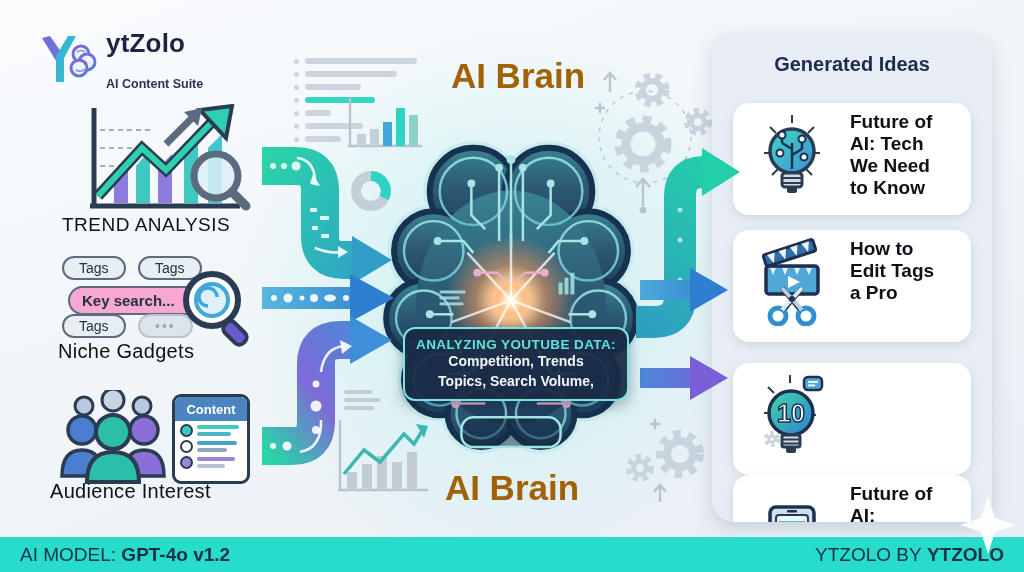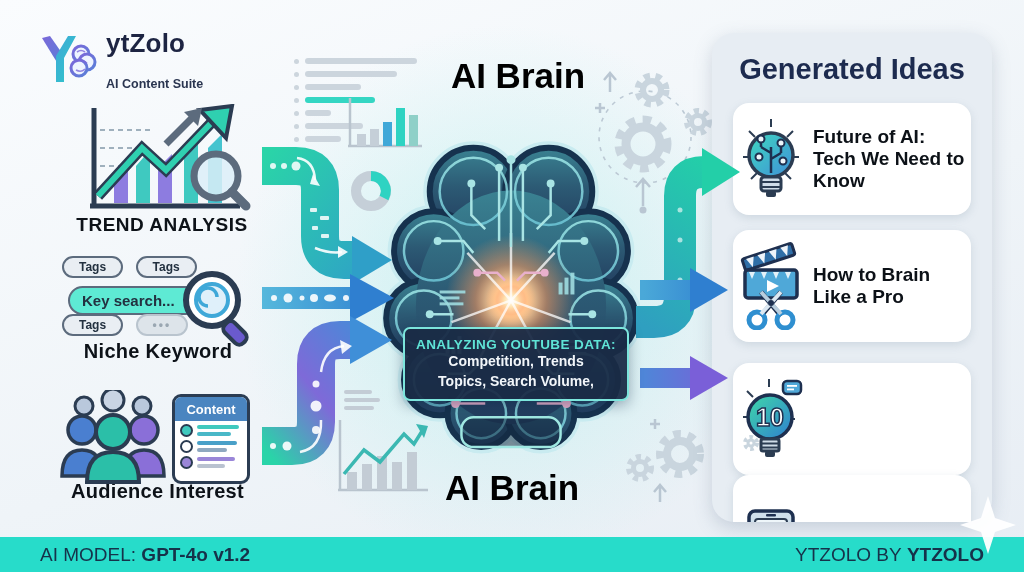--- a/index.html
+++ b/index.html
@@ -12,78 +12,78 @@
       linear-gradient(160deg,#fafcfe 0%, #eff4f8 55%, #e7edf4 100%);
   }
   .abs { position:absolute; }
 
   
   .logo { left:36px; top:28px; display:flex; align-items:center; gap:8px; z-index:5; }
   .logo-text .name { font-size:26px; font-weight:800; color:#1d2442; letter-spacing:.2px; }
   .logo-text .tag  { font-size:12.5px; font-weight:600; color:#2a3550; margin-top:18px; }
 
   
-  .sec-label { font-weight:700; color:#0d1218; font-size:20px; letter-spacing:.3px; text-align:center; }
+  .sec-label { font-weight:400; color:#0d1218; font-size:20px; letter-spacing:.3px; }
 
   
   .pill {
     display:inline-block; padding:2px 15px; border:2.5px solid #5c6b7d; border-radius:999px;
-    background:#e9eef3; color:#233140; font-size:12px; font-weight:700;
+    background:#e9eef3; color:#233140; font-size:14px; font-weight:400;
   }
   .pill.light { border-color:#b9c4ce; background:#dde4ea; color:#9aa7b2; letter-spacing:2px; }
   .search-box {
     display:inline-block; width:132px; padding:4px 12px; border:2.5px solid #5c6b7d; border-radius:999px;
-    background:#5eead4; color:#233140; font-size:15px; font-weight:700;
+    background:#f9a8d4; color:#233140; font-size:15px; font-weight:700;
   }
 
   
   .survey { left:172px; top:394px; width:78px; height:90px; background:#fff; border:3px solid #2b3c52;
     border-radius:9px; overflow:hidden; z-index:4; }
   .survey .hdr { height:24px; background:#4a85c0; color:#fff; font-size:13px; font-weight:700;
     display:flex; align-items:center; justify-content:center; }
   .survey .row { display:flex; align-items:center; gap:4px; padding:3px 5px 0 5px; }
   .survey .dot { width:13px; height:13px; border-radius:50%; border:2px solid #2b3c52; flex:none; }
   .survey .bars { display:flex; flex-direction:column; gap:3px; flex:1; }
   .survey .bars i { display:block; height:4px; border-radius:2px; }
 
   
-  .brain-title { width:240px; text-align:center; font-size:35px; font-weight:800; color:#000000; z-index:6; }
+  .brain-title { width:240px; text-align:center; font-size:35px; font-weight:800; color:#a16207; z-index:6; }
 
   
   .analysis {
     left:403px; top:327px; width:226px; z-index:7; background:rgba(26,43,69,.94);
-    border:2.5px solid #7ce5dc; border-radius:7px; padding:8px 6px 9px 6px; text-align:center;
+    border:2.5px solid #7ce5dc; border-radius:12px; padding:8px 6px 9px 6px; text-align:center;
     box-shadow:0 4px 14px rgba(10,30,60,.35);
   }
   .analysis .hd { color:#5fe3d6; font-size:13.5px; font-weight:800; letter-spacing:.4px; }
   .analysis .ln { color:#f2f6fa; font-size:14px; font-weight:600; line-height:1.3; margin-top:2px; }
 
   
   .panel { left:712px; top:33px; width:280px; height:489px; background:#e7edf3; border-radius:22px;
     box-shadow:0 6px 18px rgba(90,110,140,.25); overflow:hidden; z-index:5; }
   .panel-title { position:absolute; left:0; top:20px; width:100%; text-align:center;
-    font-size:29px; font-weight:800; color:#1d2b4f; }
+    font-size:20px; font-weight:800; color:#1d2b4f; }
   .idea-card { position:absolute; left:21px; width:238px; height:112px; background:#ffffff; border-radius:16px;
-    box-shadow:0 3px 8px rgba(120,140,160,.22); display:flex; align-items:center; gap:10px; padding:8px 6px; }
+    box-shadow:0 3px 8px rgba(120,140,160,.22); display:flex; align-items:flex-start; gap:26px; padding:8px 27px; }
   .idea-card .ic { flex:none; width:64px; height:88px; display:flex; align-items:center; justify-content:center; }
   .idea-card .tt { font-size:19px; font-weight:800; color:#0c1117; line-height:1.16; }
 
   
   .doc-lines { left:294px; top:58px; z-index:2; }
   .doc-lines .row { display:flex; align-items:center; gap:6px; margin-bottom:7px; }
   .doc-lines .b { width:5px; height:5px; border-radius:50%; background:#ccd5dd; }
   .doc-lines .l { height:6px; border-radius:3px; background:#ccd5dd; }
   .doc-lines .teal { background:#35d6c3; }
 
   .mini-lines { left:344px; top:390px; z-index:2; }
   .mini-lines i { display:block; height:4px; border-radius:2px; background:#c3ccd5; margin-bottom:4px; }
 
   
   .footer { left:0; top:537px; width:1024px; height:35px; background:#27dcca; z-index:40;
-    display:flex; align-items:center; justify-content:space-between; padding:0 40px;
+    display:flex; align-items:center; justify-content:space-between; padding:0 20px;
     color:#16324a; font-size:19px; }
   .footer .rg { font-weight:500; }
   .footer b { font-weight:800; }
 
   svg { display:block; }
 </style>
 </head>
 <body>
 
 <div class="abs doc-lines">
@@ -245,21 +245,21 @@
 <div class="abs" style="left:62px; top:314px; z-index:3">
   <span class="pill">Tags</span>
   <span class="pill light" style="margin-left:8px">•••</span>
 </div>
 <svg class="abs" style="left:178px; top:268px; z-index:4" width="76" height="82" viewBox="0 0 76 82">
   <circle cx="34" cy="32" r="26" fill="#ffffff" stroke="#2b3c52" stroke-width="6"></circle>
   <circle cx="34" cy="32" r="16" fill="#dff0fa" stroke="#3fa8d8" stroke-width="4"></circle>
   <path d="M30 38 a9 9 0 1 1 9 -9" fill="none" stroke="#3fa8d8" stroke-width="3.5"></path>
   <rect x="50" y="52" width="14" height="26" rx="6" transform="rotate(-45 57 65)" fill="#6a5acd" stroke="#2b3c52" stroke-width="4"></rect>
 </svg>
-<div class="abs sec-label" style="left:58px; top:340px; width:200px;">Niche Keyword</div>
+<div class="abs sec-label" style="left:58px; top:340px; width:200px;">Niche Gadgets</div>
 
 <svg class="abs" style="left:58px; top:390px; z-index:3" width="110" height="94" viewBox="0 0 110 94">
   <circle cx="26" cy="16" r="9" fill="#b9c8dc" stroke="#2b3c52" stroke-width="3"></circle>
   <circle cx="84" cy="16" r="9" fill="#b9c8dc" stroke="#2b3c52" stroke-width="3"></circle>
   <circle cx="55" cy="10" r="11" fill="#c9d4e4" stroke="#2b3c52" stroke-width="3"></circle>
   <circle cx="24" cy="40" r="14" fill="#4a7fd0" stroke="#2b3c52" stroke-width="3.5"></circle>
   <path d="M4 86 q0 -26 20 -26 q20 0 20 26 Z" fill="#4a7fd0" stroke="#2b3c52" stroke-width="3.5"></path>
   <circle cx="86" cy="40" r="14" fill="#8a6fd8" stroke="#2b3c52" stroke-width="3.5"></circle>
   <path d="M66 86 q0 -26 20 -26 q20 0 20 26 Z" fill="#8a6fd8" stroke="#2b3c52" stroke-width="3.5"></path>
   <circle cx="55" cy="42" r="17" fill="#2bbfa8" stroke="#2b3c52" stroke-width="4"></circle>
@@ -584,21 +584,21 @@
           <path d="M22 50 L42 74" stroke-width="5"></path>
           <path d="M42 50 L22 74" stroke-width="5"></path>
         </g>
         <circle cx="18" cy="78" r="8" fill="none" stroke="#2f8fd0" stroke-width="5"></circle>
         <circle cx="46" cy="78" r="8" fill="none" stroke="#2f8fd0" stroke-width="5"></circle>
         <path d="M22 50 L42 72" stroke="#b9cede" stroke-width="4"></path>
         <path d="M42 50 L22 72" stroke="#dce8f2" stroke-width="4"></path>
         <circle cx="32" cy="61" r="3" fill="#1e3050"></circle>
       </svg>
     </div>
-    <div class="tt">How to Brain Like a Pro</div>
+    <div class="tt">How to Edit Tags a Pro</div>
   </div>
 
   <div class="idea-card" style="top:330px">
     <div class="ic">
       <svg width="64" height="88" viewBox="0 0 64 88">
         <defs>
             <linearGradient id="bulb3" x1="0" y1="0" x2="1" y2="1">
           <stop offset="0" stop-color="#3fd8a8"></stop>
               <stop offset="1" stop-color="#2f7fd0"></stop>
             </linearGradient>

